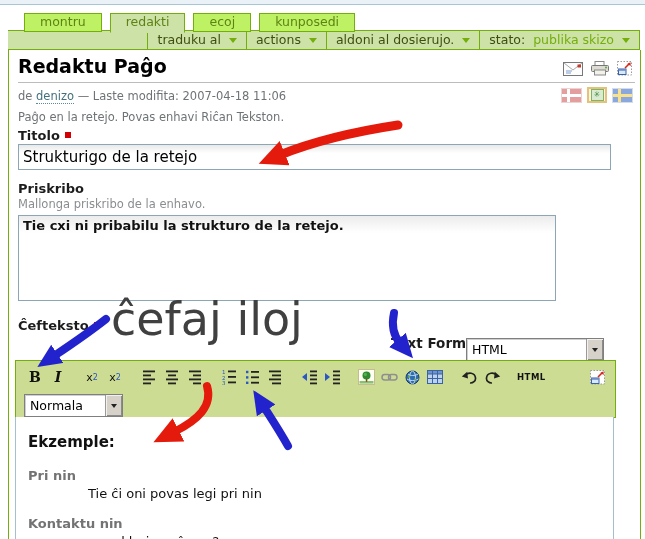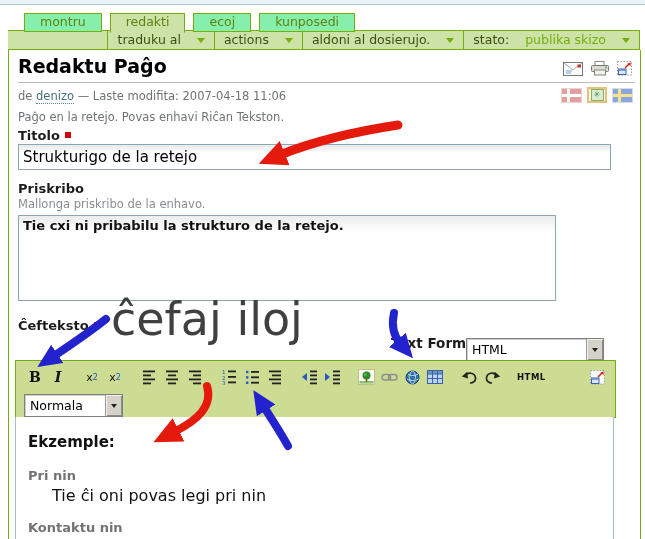--- a/index.html
+++ b/index.html
@@ -6,30 +6,30 @@
   body{
     width:645px;height:539px;position:relative;overflow:hidden;
     background:#fff;font-family:"DejaVu Sans","Liberation Sans",sans-serif;
     -webkit-font-smoothing:antialiased;
   }
   
   .top-strip{position:absolute;top:0;left:0;width:645px;height:4px;background:#eaf2f7;border-bottom:1px solid #a9c6d6;}
 
   
   .tabs{position:absolute;top:13px;left:24px;display:flex;gap:8px;align-items:flex-end;z-index:3;}
-  .tab{border:1px solid #74ae0b;background:#86efac;color:#5e8314;font-size:12.5px;
+  .tab{border:1px solid #74ae0b;background:#bef264;color:#5e8314;font-size:12.5px;
        padding:1px 15px 2px 15px;line-height:14px;cursor:pointer;}
   .tab.active{background:#cde2a7;border-bottom-color:#cde2a7;margin-bottom:-1px;padding-bottom:3px;text-align:center;}
 
   
   .actionbar{position:absolute;top:30px;left:8px;width:631px;height:18px;background:#cde2a7;
              border-top:1px solid #74ae0b;border-bottom:1px solid #74ae0b;border-right:1px solid #74ae0b;
              display:flex;justify-content:flex-end;z-index:2;}
   .ab-item{border-left:1px solid #74ae0b;padding:0 9px;font-size:12.5px;line-height:18px;color:#3f4d10;
-           display:flex;align-items:center;gap:16px;cursor:pointer;white-space:nowrap;}
+           display:flex;align-items:center;gap:8px;cursor:pointer;white-space:nowrap;}
   .ab-caret{width:0;height:0;border-left:4px solid transparent;border-right:4px solid transparent;border-top:5px solid #74ae0b;}
   .ab-state{color:#74ae0b;}
 
   
   .frame{position:absolute;top:50px;left:8px;width:631px;height:489px;background:#fff;
          border-left:1px solid #74ae0b;border-right:1px solid #74ae0b;}
 
   .doc-title{position:absolute;left:9px;top:5px;font-size:19px;font-weight:bold;color:#000;}
   .doc-rule{position:absolute;left:9px;right:5px;top:32px;border-top:1px solid #bcbcbc;}
   .doc-icons{position:absolute;top:11px;right:7px;display:flex;gap:7px;align-items:center;}
@@ -82,21 +82,21 @@
   .tb-x sub,.tb-x sup{color:#2a56c6;font-size:8px;}
   .tb-html{font-size:8.5px;font-weight:bold;letter-spacing:.5px;color:#111;}
   .tb-right{margin-left:auto;margin-right:4px;}
 
   
   .editor{position:absolute;left:6px;top:367px;width:597px;height:122px;background:#fff;
           border-left:1px solid #a5bfcc;border-right:1px solid #a5bfcc;overflow:hidden;cursor:text;}
   .editor h3{margin:16px 0 17px 12px;font-size:15px;color:#111;}
   .editor dl{margin:0;}
   .editor dt{margin:15px 0 0 12px;font-size:13px;font-weight:bold;color:#737373;}
-  .editor dd{margin:3px 0 0 36px;font-size:16px;color:#111;}
+  .editor dd{margin:3px 0 0 72px;font-size:13px;color:#111;}
 
   
   .big-note{position:absolute;left:111px;top:292px;font-size:46px;color:#404040;z-index:9;pointer-events:none;white-space:nowrap;}
   .overlay{position:absolute;left:0;top:0;z-index:10;pointer-events:none;}
 </style>
 </head>
 <body>
 
 <div class="top-strip"></div>
 

